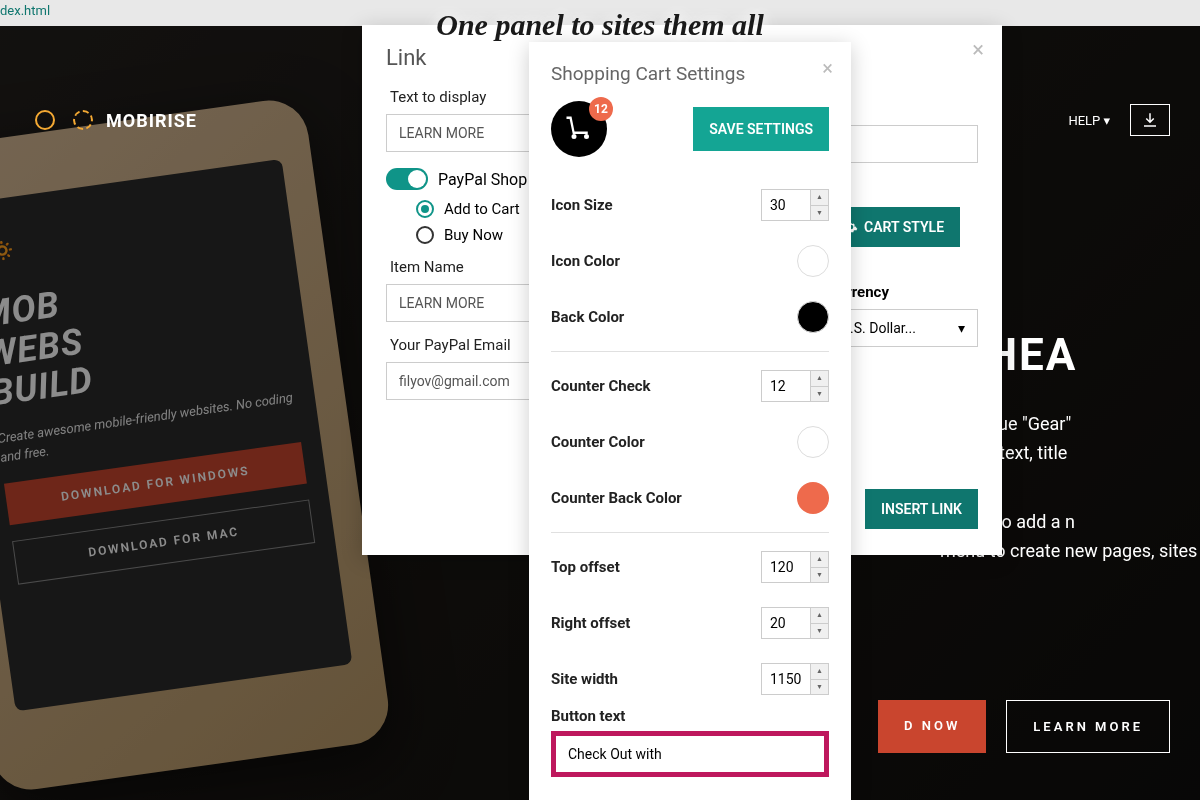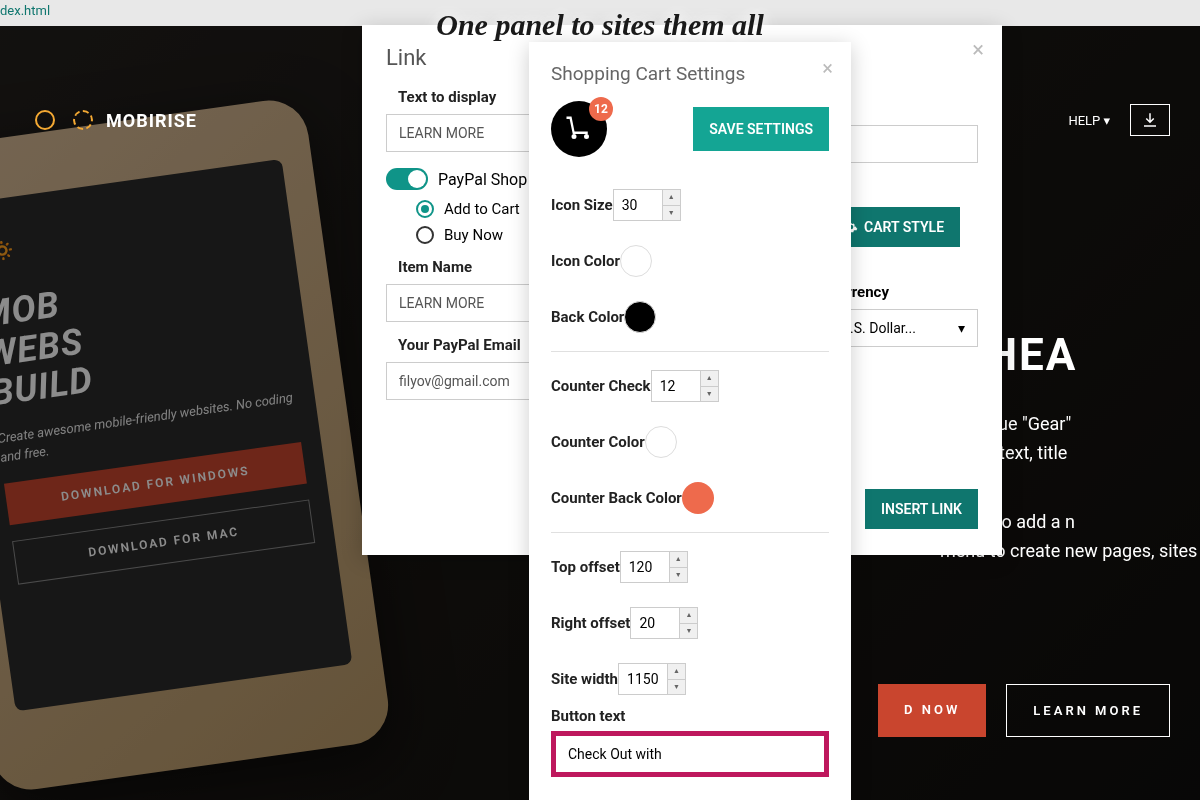--- a/index.html
+++ b/index.html
@@ -17,30 +17,30 @@
 .topbar{position:absolute;top:0;left:0;right:0;height:26px;background:#e8e8e8;padding:3px 0;font-size:13px;color:#0f766e}
 .navbar{position:absolute;top:80px;left:0;right:0;height:80px;display:flex;align-items:center;padding:0 30px;color:#fff}
 .nav-sun{display:inline-block;width:30px;height:30px;margin-right:8px;position:relative}
 .nav-sun::before{content:"";position:absolute;inset:5px;border:2px solid #f4a933;border-radius:50%}
 .nav-sun.s2::before{border-style:dashed}
 .nav-brand{font-size:18px;font-weight:700;letter-spacing:1px}
 .nav-right{margin-left:auto;display:flex;align-items:center;gap:20px;font-size:13px}
 .nav-dl{width:40px;height:32px;border:1px solid #fff;display:flex;align-items:center;justify-content:center}
 .hero-right{position:absolute;right:0;top:320px;width:260px;color:#fff;font-size:18px;line-height:1.6}
 .hero-h{font-size:44px;font-weight:700;letter-spacing:2px;margin-bottom:20px}
-.hero-btns{position:absolute;right:30px;top:684px;display:flex;gap:20px}
+.hero-btns{position:absolute;right:30px;top:700px;display:flex;gap:20px}
 .hero-btn{padding:18px 26px;font-size:13px;letter-spacing:3px;font-weight:600;color:#fff}
 .hero-btn.orange{background:#c9452e}
 .hero-btn.outline{border:1px solid #fff}
 .title-overlay{position:absolute;top:8px;left:50%;transform:translateX(-50%);font-size:30px;font-weight:700;font-style:italic;color:#1a1a1a;text-shadow:0 0 12px #fff,0 0 20px #fff;font-family:"Comic Sans MS",cursive;z-index:100}
 .panel{position:absolute;background:#fff;box-shadow:0 4px 20px rgba(0,0,0,.2)}
 .panel-link{left:362px;top:25px;width:640px;height:530px;padding:20px 24px}
 .panel-link .close{position:absolute;top:12px;right:18px;font-size:22px;color:#bbb;cursor:pointer}
 .panel-link h3{font-size:22px;font-weight:400;color:#555;margin-bottom:18px}
-.fld-label{font-size:15px;font-weight:700;color:#222;margin:14px 12px 8px}
+.fld-label{font-size:15px;font-weight:400;color:#222;margin:14px 4px 8px}
 .fld-input{width:100%;padding:10px 12px;border:1px solid #ccc;font-size:14px;color:#555}
 .fld-input.half{width:260px}
 .toggle-row{display:flex;align-items:center;margin:16px 0 10px}
 .toggle{width:42px;height:22px;background:#0f9488;border-radius:11px;position:relative;margin-right:10px}
 .toggle::after{content:"";position:absolute;width:18px;height:18px;background:#fff;border-radius:50%;top:2px;right:2px}
 .radio-group{margin-left:30px}
 .radio-row{display:flex;align-items:center;margin:8px 0;font-size:15px}
 .radio{width:18px;height:18px;border:2px solid #333;border-radius:50%;margin-right:10px;position:relative}
 .radio.checked{border-color:#0f9488}
 .radio.checked::after{content:"";position:absolute;inset:3px;background:#0f9488;border-radius:50%}
@@ -51,21 +51,21 @@
 .select{border:1px solid #ccc;padding:10px 12px;font-size:14px;display:flex;justify-content:space-between;align-items:center;cursor:pointer}
 .insert-link{position:absolute;bottom:26px;right:24px}
 .panel-cart{left:529px;top:42px;width:322px;height:758px;padding:20px 22px;z-index:50}
 .panel-cart .close{position:absolute;top:14px;right:18px;font-size:20px;color:#bbb;cursor:pointer}
 .panel-cart h3{font-size:19px;font-weight:400;color:#666;margin-bottom:16px}
 .cart-head{display:flex;align-items:center;justify-content:space-between;margin-bottom:20px}
 .cart-icon-wrap{position:relative;width:56px;height:56px;background:#000;border-radius:50%;display:flex;align-items:center;justify-content:center}
 .cart-icon-wrap svg{width:30px;height:30px;fill:#fff}
 .cart-badge{position:absolute;top:-4px;right:-6px;background:#ee6a4c;color:#fff;font-size:12px;font-weight:700;width:24px;height:24px;border-radius:50%;display:flex;align-items:center;justify-content:center}
 .save-btn{background:#14a594;color:#fff;padding:14px 16px;font-size:14px;font-weight:600;border:none;cursor:pointer}
-.setting-row{display:flex;align-items:center;padding:12px 0}
+.setting-row{display:flex;align-items:center;justify-content:space-between;padding:12px 0}
 .setting-label{font-size:15px;font-weight:700;color:#222}
 .num-input{display:flex;align-items:center;border:1px solid #ccc;height:32px}
 .num-input input{width:48px;border:none;padding:6px 8px;font-size:14px;outline:none}
 .num-spin{width:18px;height:30px;border-left:1px solid #ccc;display:flex;flex-direction:column}
 .num-spin span{flex:1;display:flex;align-items:center;justify-content:center;font-size:7px;color:#666;cursor:pointer;background:#f0f0f0}
 .num-spin span:first-child{border-bottom:1px solid #ccc}
 .swatch{width:32px;height:32px;border-radius:50%;border:1px solid #ddd;cursor:pointer}
 .divider{height:1px;background:#e0e0e0;margin:6px 0}
 .btn-text-input{width:100%;padding:10px 12px;border:5px solid #be185d;font-size:14px;margin-top:6px}
 </style>

